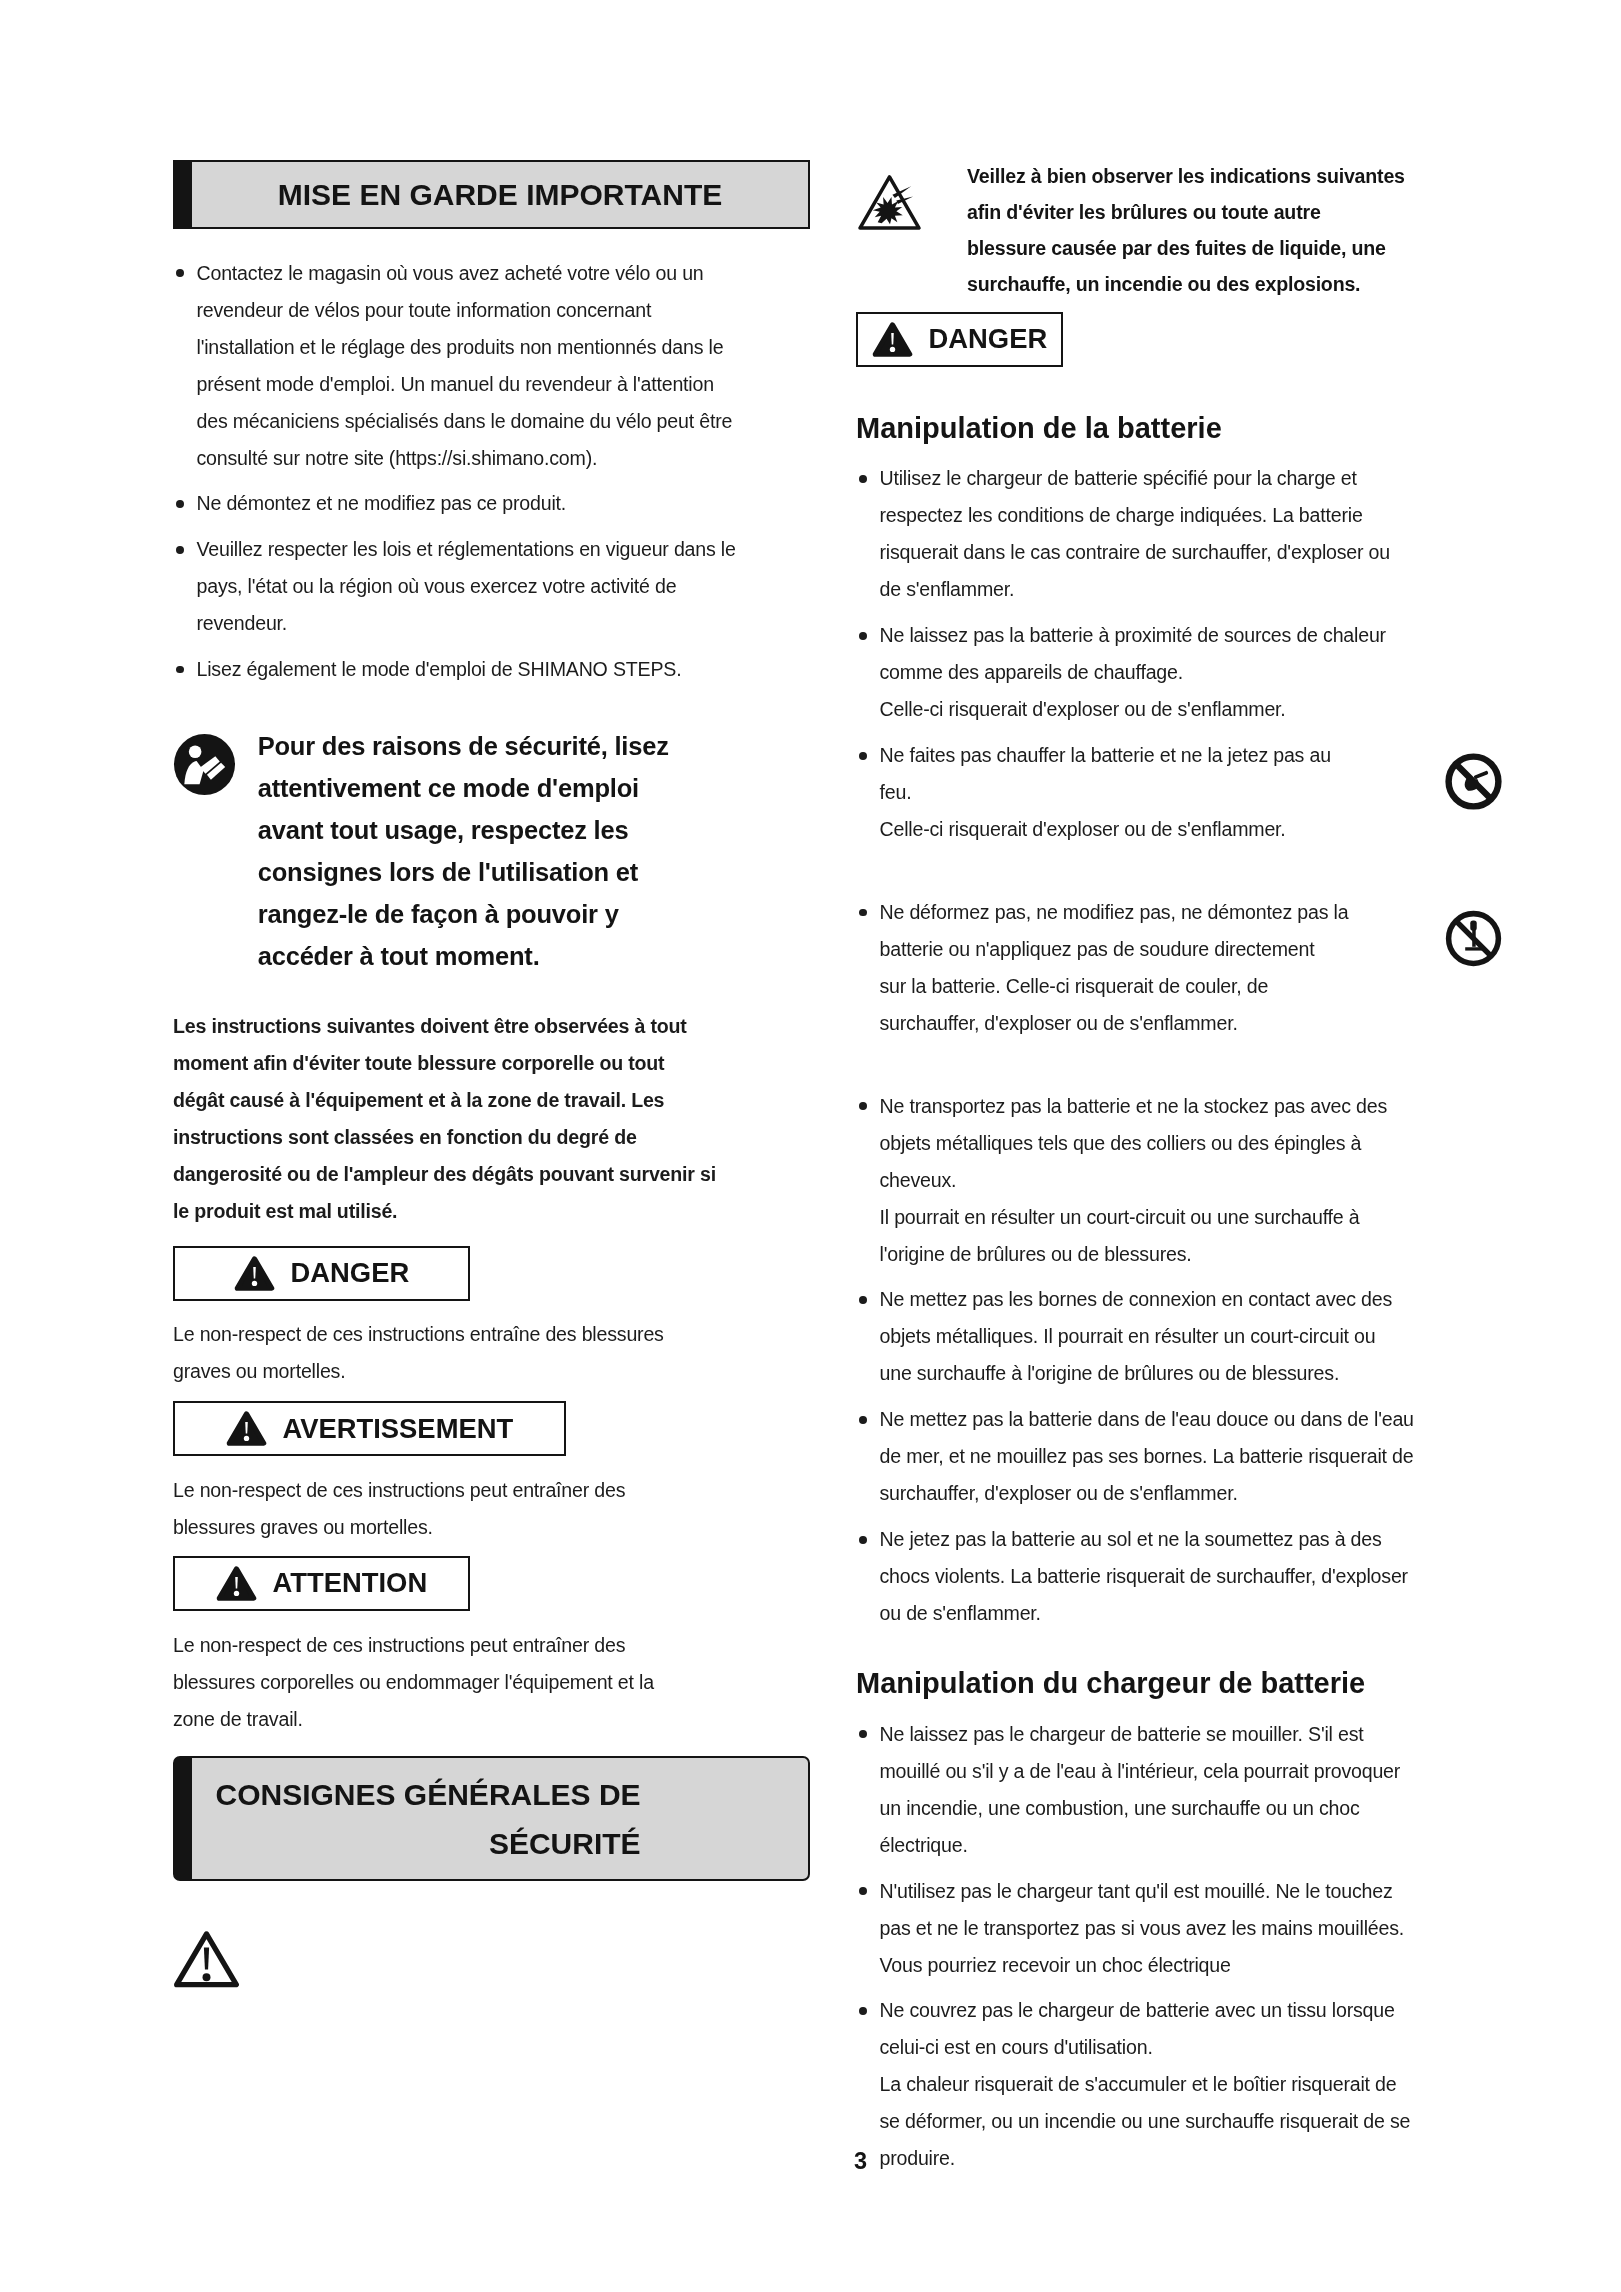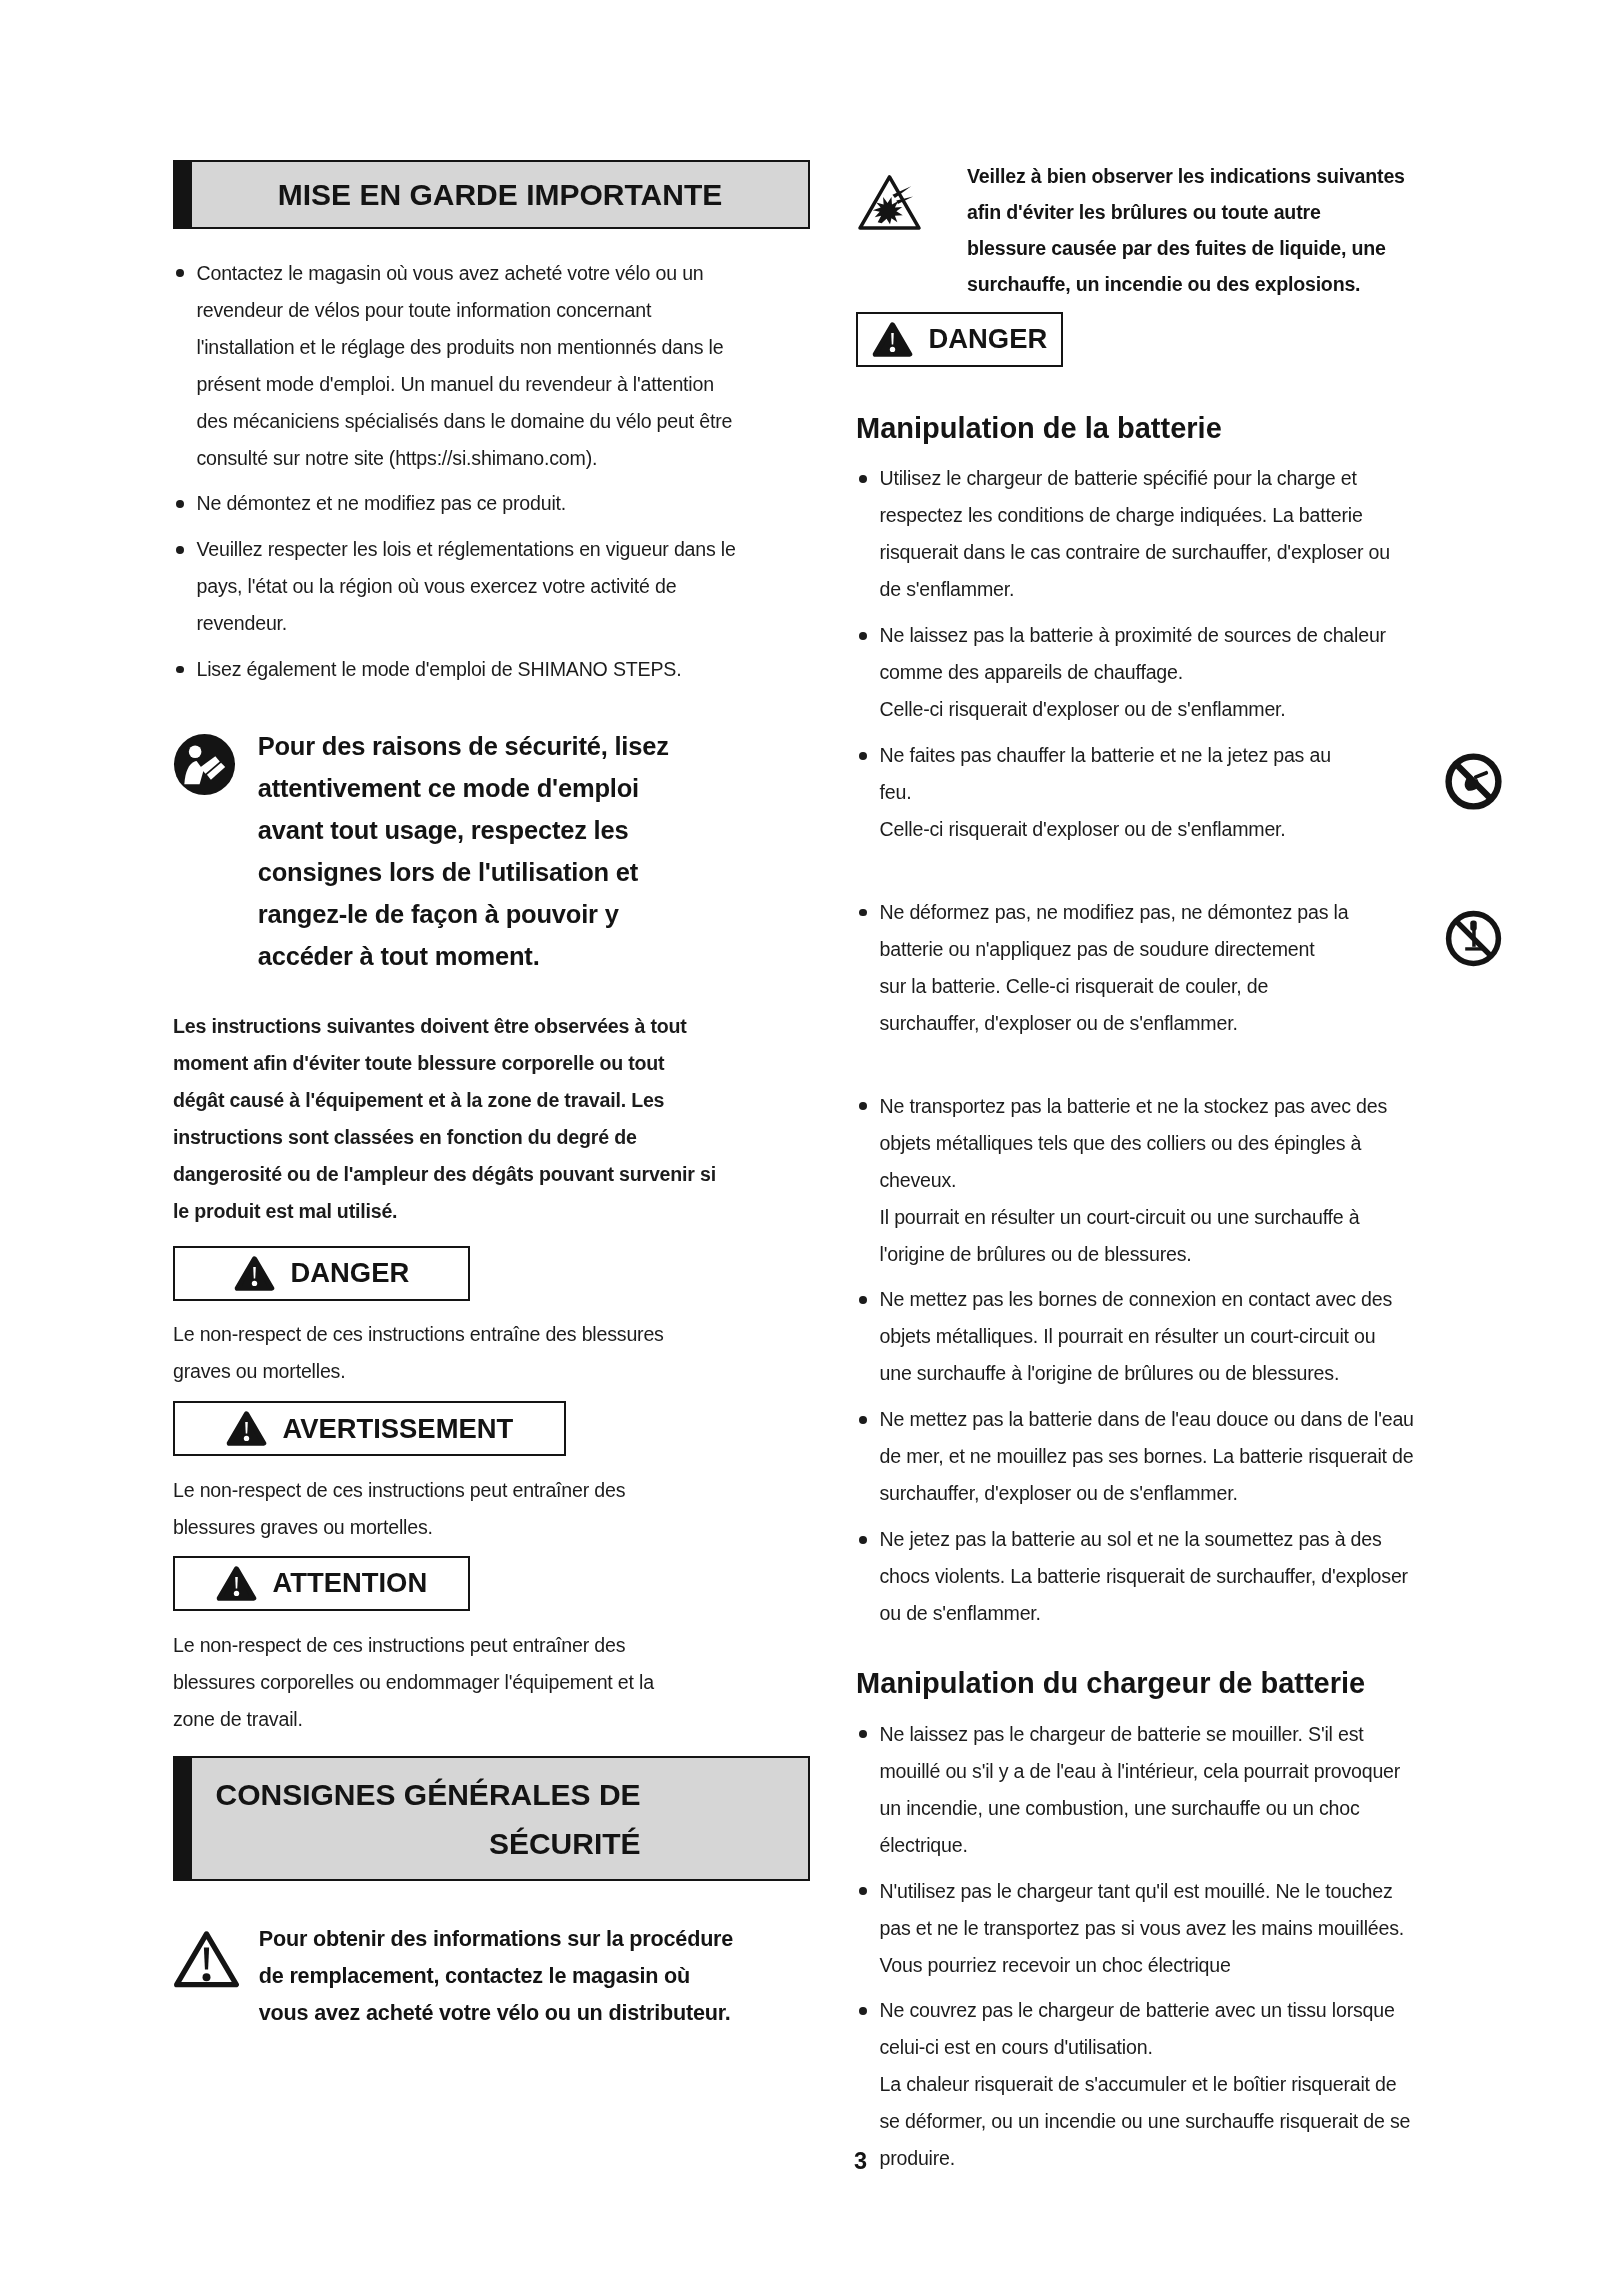--- a/index.html
+++ b/index.html
@@ -136,32 +136,29 @@
     <div class="alertbox" style="width:297px;margin-top:10px;">
       <svg class="tri" viewBox="0 0 64 58">
           <use href="#tri-filled"></use>
         </svg>
       <span>ATTENTION</span>
     </div>
     <div class="body-text" style="margin-top:15.7px;">Le non-respect de ces instructions peut entraîner des
 blessures corporelles ou endommager l'équipement et la
 zone de travail.</div>
 
-    <div class="band band-double" style="margin-top:18.6px;">
+    <div class="band band-double" style="margin-top:18.6px;border-radius:7px;">
       <span>CONSIGNES GÉNÉRALES DE
 SÉCURITÉ</span>
     </div>
 
     <div class="iconrow" style="margin-top:39px;">
       <svg width="67" height="62" viewBox="0 0 64 58" style="flex:0 0 auto;margin-top:7.8px;">
         <use href="#tri-outline"></use>
       </svg>
-      <div class="bold-block" style="font-size:21.6px;line-height:37px;margin-left:11.8px;">Pour obtenir des informations sur la procédure
-de remplacement, contactez le magasin où
-vous avez acheté votre vélo ou un distributeur.</div>
     </div>
 
   </div>
 
   <div class="col col-right">
 
     <div class="iconrow">
       <svg width="67" height="59" viewBox="0 0 68 60" style="flex:0 0 auto;margin-top:14.7px;">
         <path d="M34 4 L64 56 L4 56 Z" fill="none" stroke="#141414" stroke-width="3.6" stroke-linejoin="round"></path>
         <path d="M22 50 l3.5-6.5 -6.5 1.5 5-5.5 -7-1.5 8-3 -4.5-5 7.5 2 -0.5-7.5 4.5 6 4-6 0.5 7.5 6.5-3.5 -3.5 6.5 7.5-0.5 -6 4.5 6.5 4 -8 0.5 2.5 6.5 -6-4 -1.5 6 -3.5-5.5 -5 4.5 Z" fill="#141414"></path>

